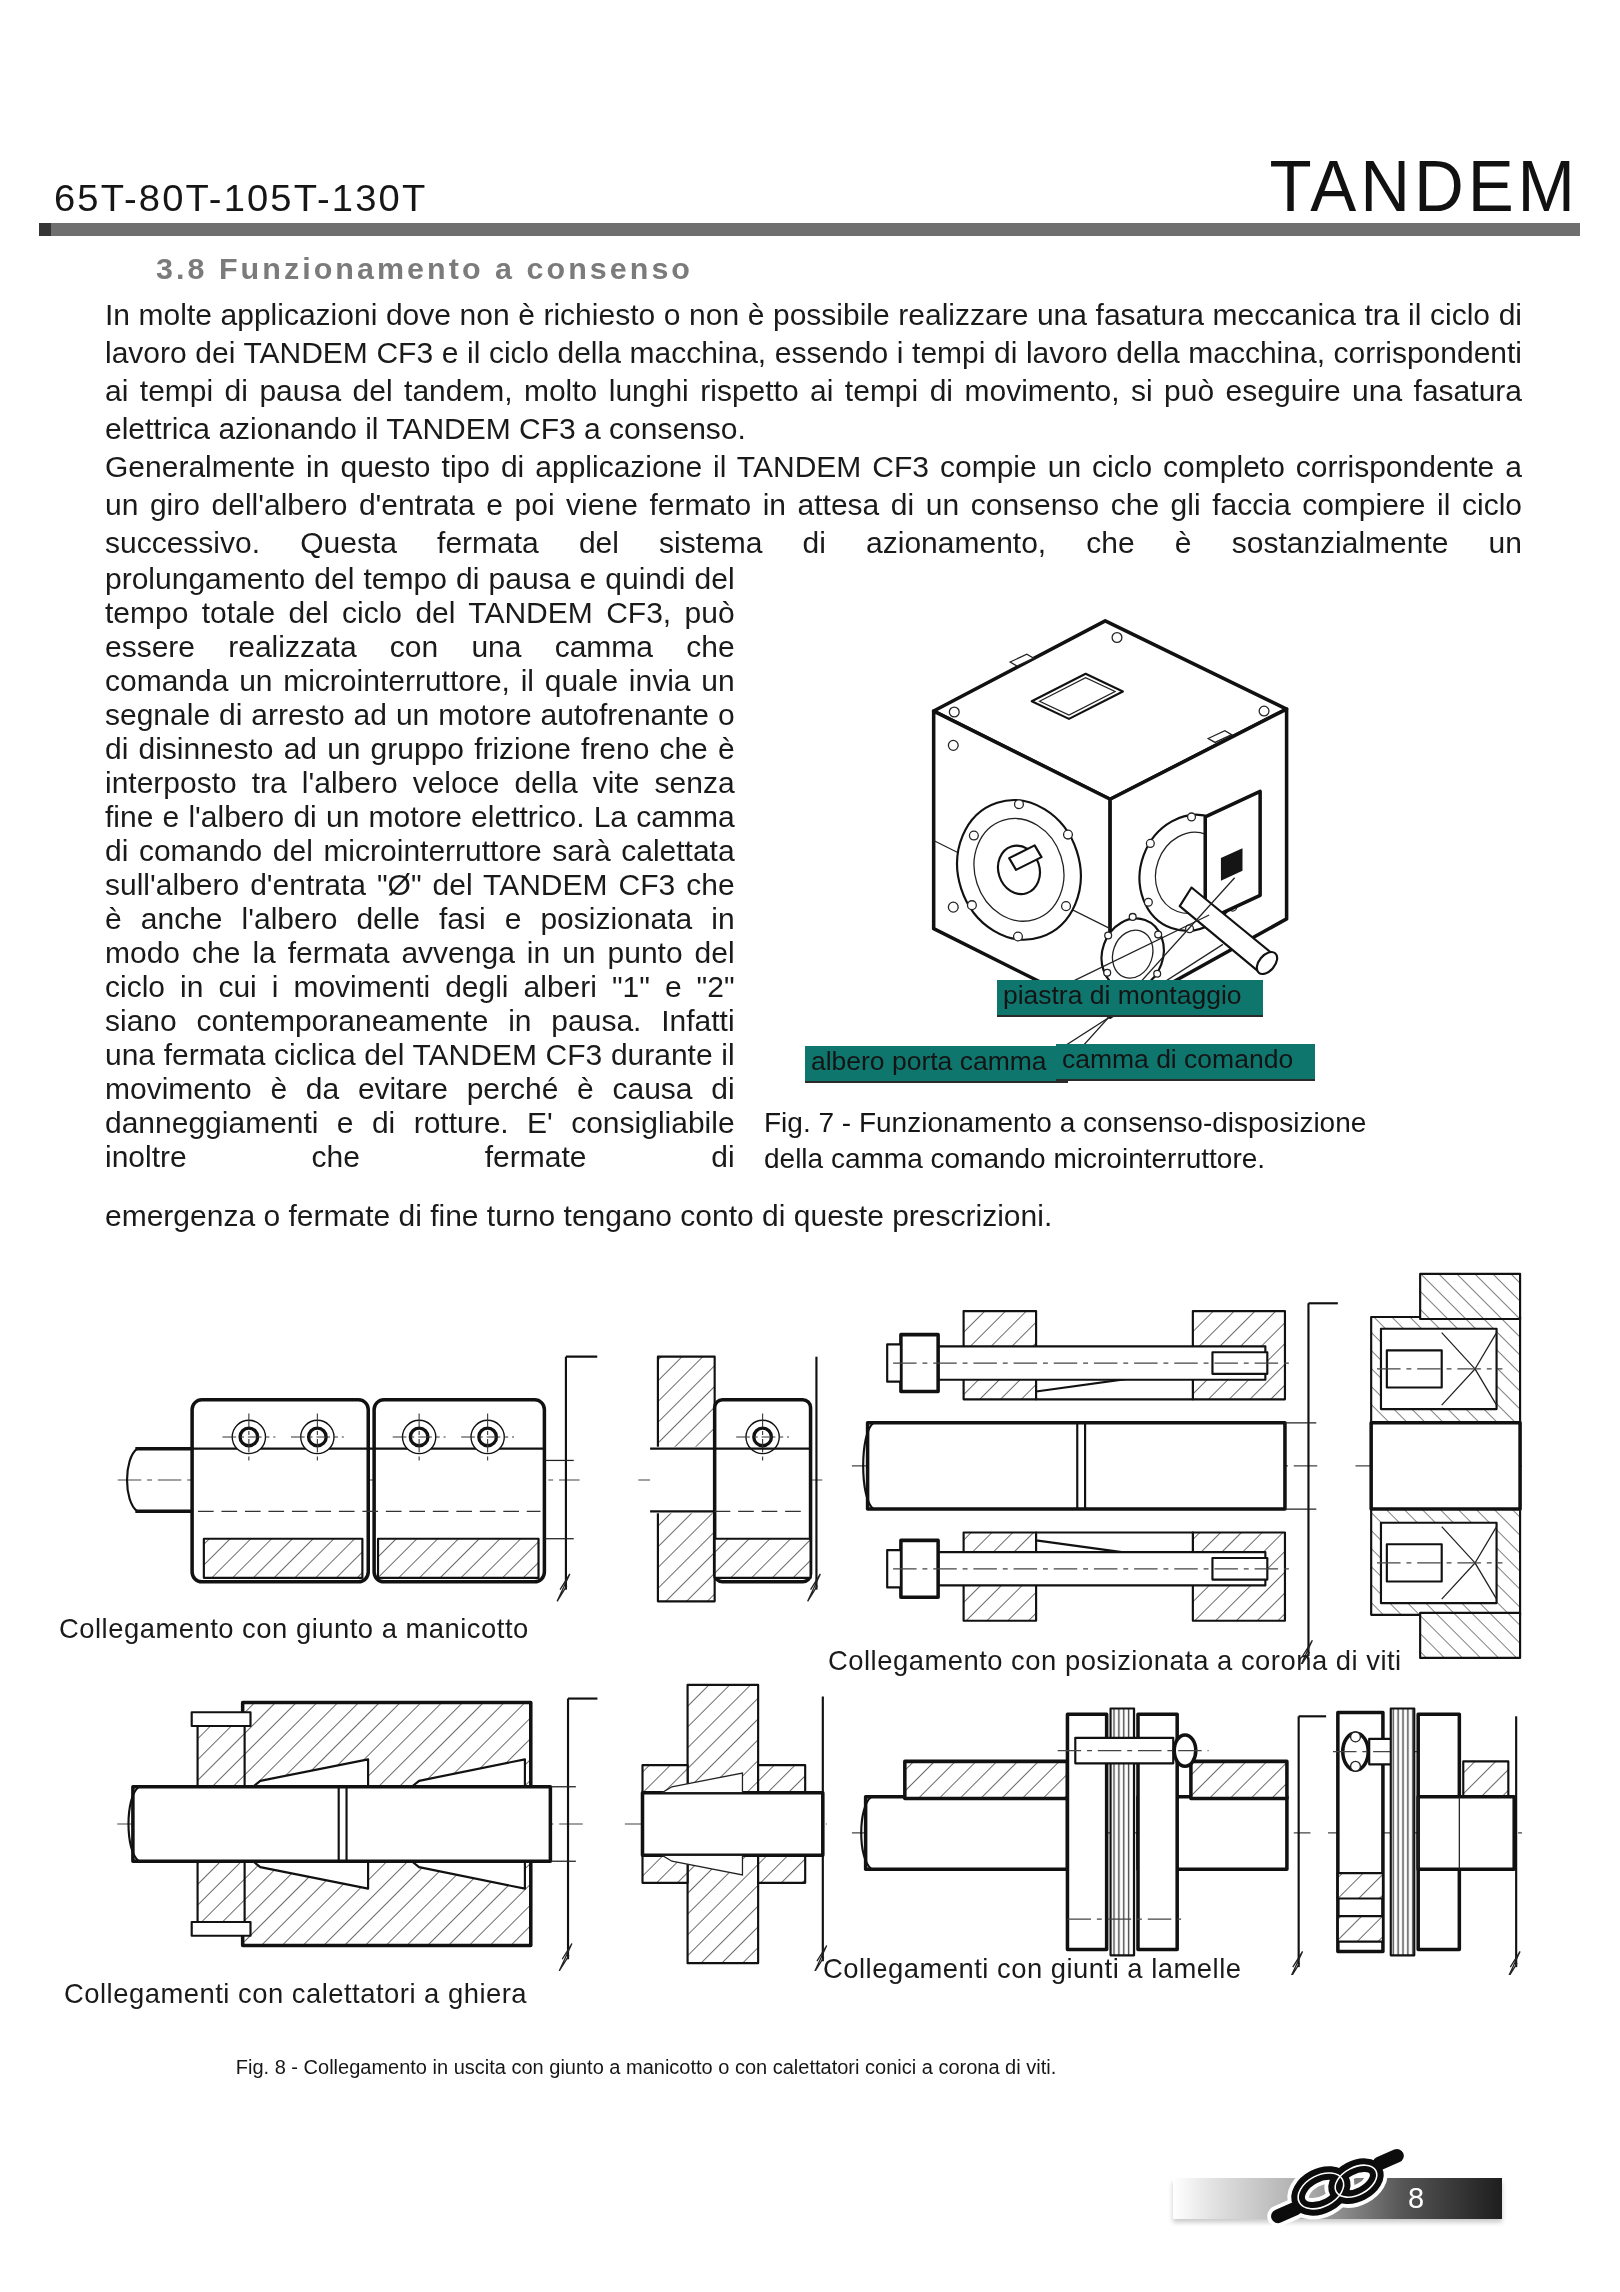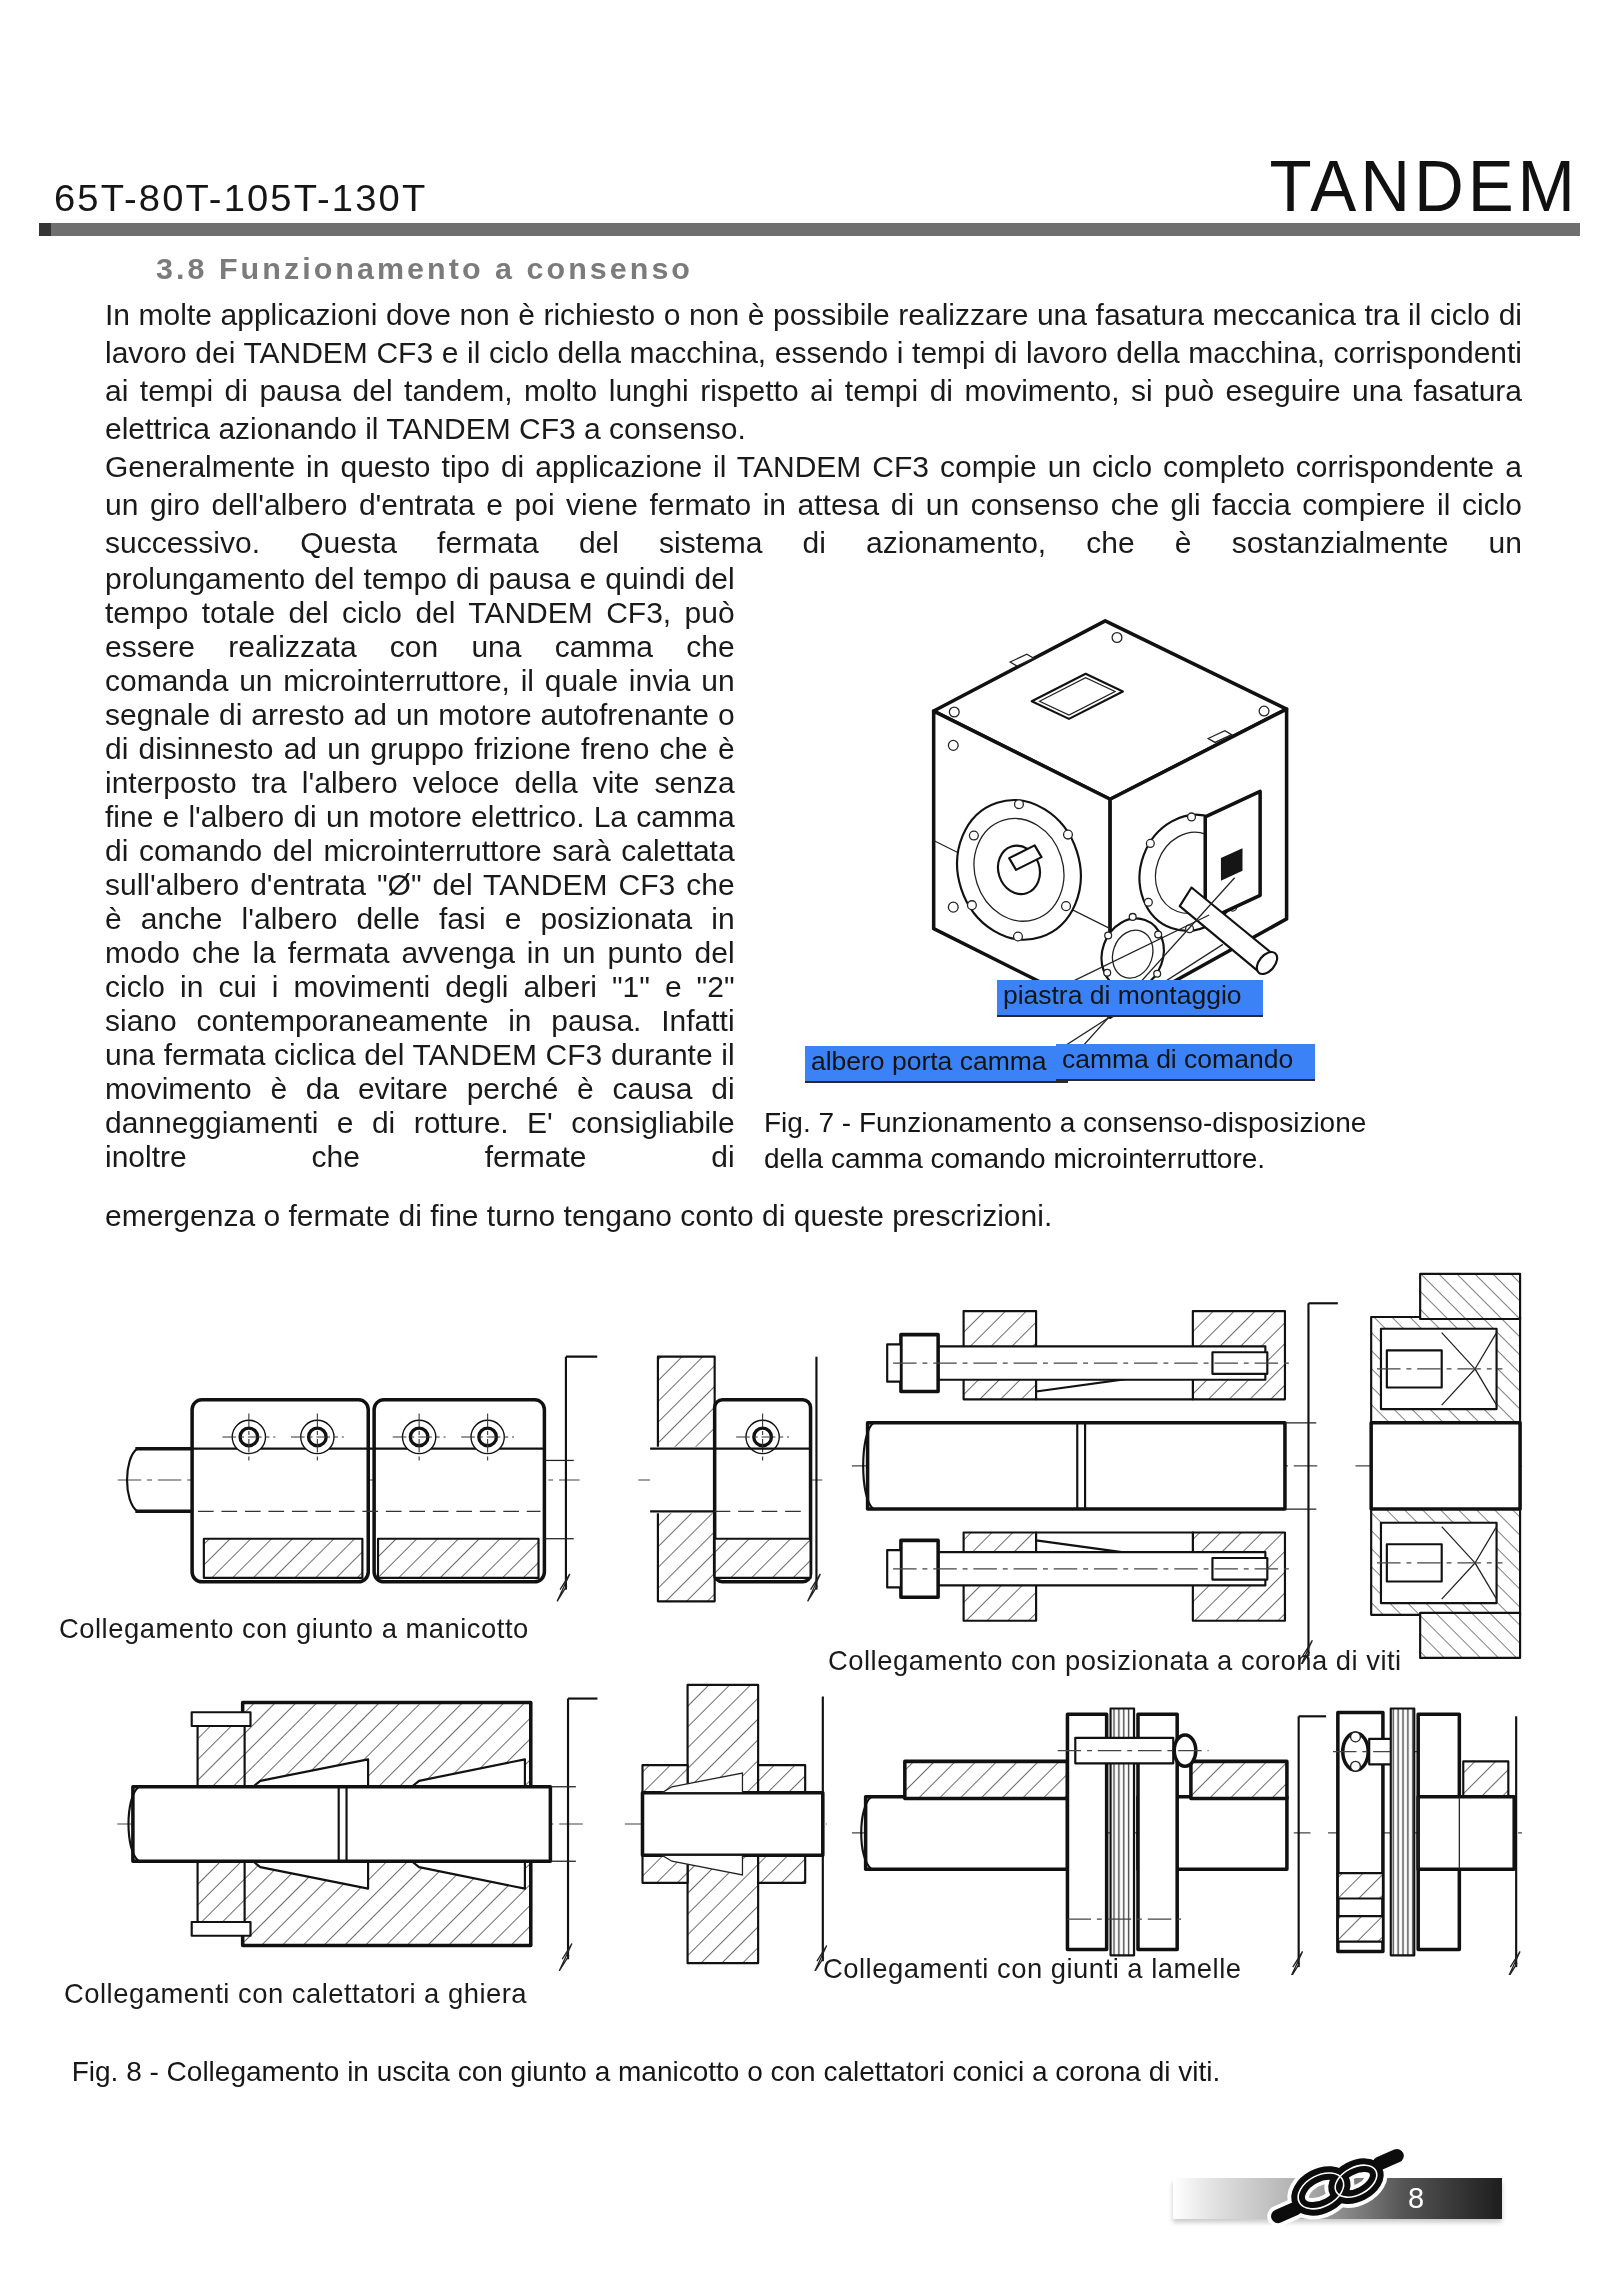--- a/index.html
+++ b/index.html
@@ -28,34 +28,34 @@
     letter-spacing:2.9px; transform:scaleX(1.05); transform-origin:left;
   }
   .para { margin:0; font-size:30px; line-height:38px; text-align:justify; }
   .para.cont { text-align-last:justify; }
   .para.narrow { line-height:34px; text-align-last:justify; }
   .para.final { line-height:38px; margin-top:18px; clear:right; }
   
   .fig7block { float:right; width:760px; height:629px; margin:2px 0 3.9px 27.4px; position:relative; }
   .fig7block svg.iso { position:absolute; left:0; top:0; }
   .fig-label {
-    position:absolute; font-size:26.5px; color:#141414; background:#3b82f6;
+    position:absolute; font-size:26.5px; color:#141414; background:#0f766e;
     border-bottom:2px solid #2a2a2a; padding:0 21.6px 3.9px 5.9px; white-space:nowrap;
   }
   .fig7-caption { position:absolute; left:2px; top:541px; font-size:28px; line-height:36px; color:#161616; }
   
   .fig8 { position:relative; height:863px; margin-top:25.5px; }
   .fig8 .drw { position:absolute; }
   .drw-caption {
     position:absolute; font-size:27.4px; color:#1a1a1a; width:716px; text-align:left;
     letter-spacing:0.5px;
   }
   .fig8-caption {
     position:absolute; left:0; top:796px; width:1292px; text-align:center;
-    font-size:28px; color:#161616;
+    font-size:20px; color:#161616;
   }
   
   .ftr-bar {
     position:absolute; left:1173px; top:2178px; width:329px; height:41px;
     background:linear-gradient(to right, rgba(255,255,255,0) 0%, #e2e2e2 12%, #a8a8a8 42%, #555 70%, #1e1e1e 100%);
     box-shadow:0 3.9px 4.9px rgba(0,0,0,.22);
   }
   .ftr-page { position:absolute; left:235px; top:3.9px; color:#fff; font-size:29px; letter-spacing:1px; }
   .ftr-logo { position:absolute; left:1262px; top:2148px; }
   

